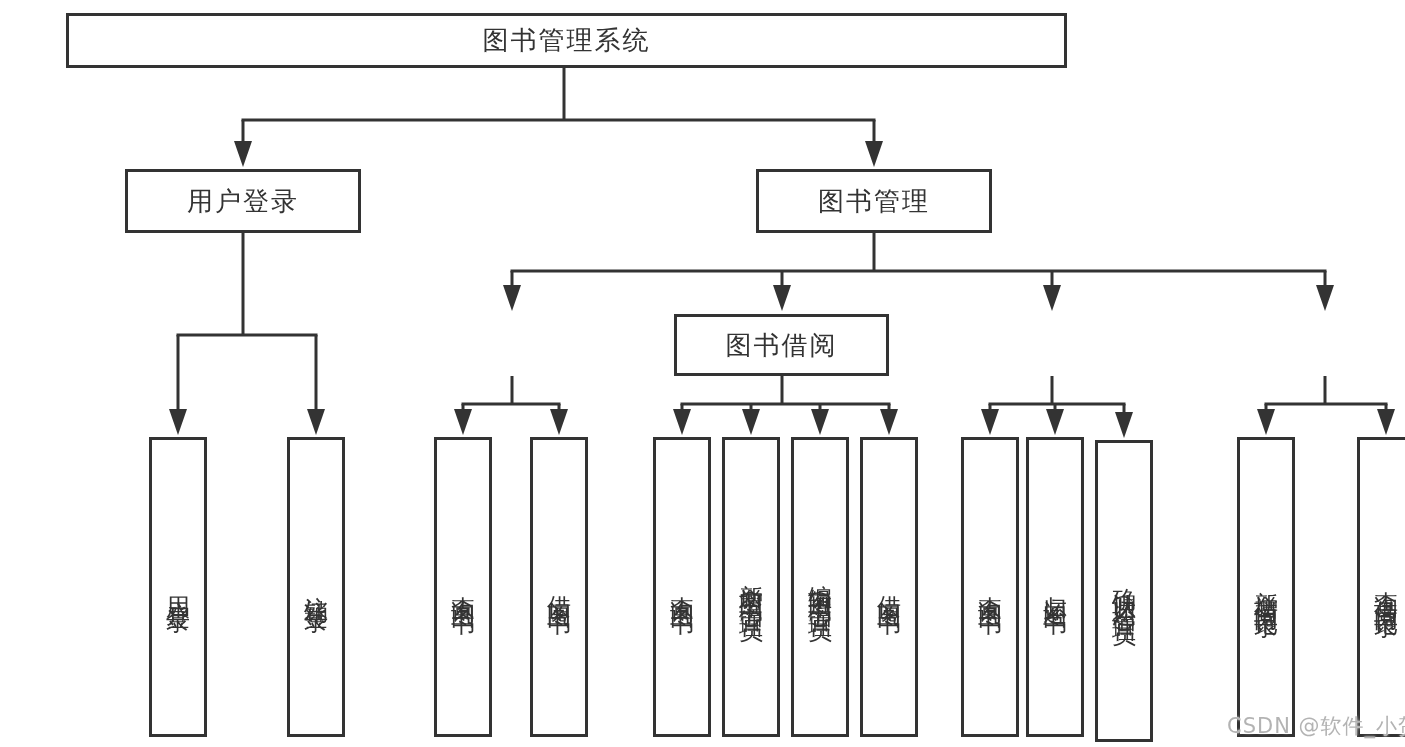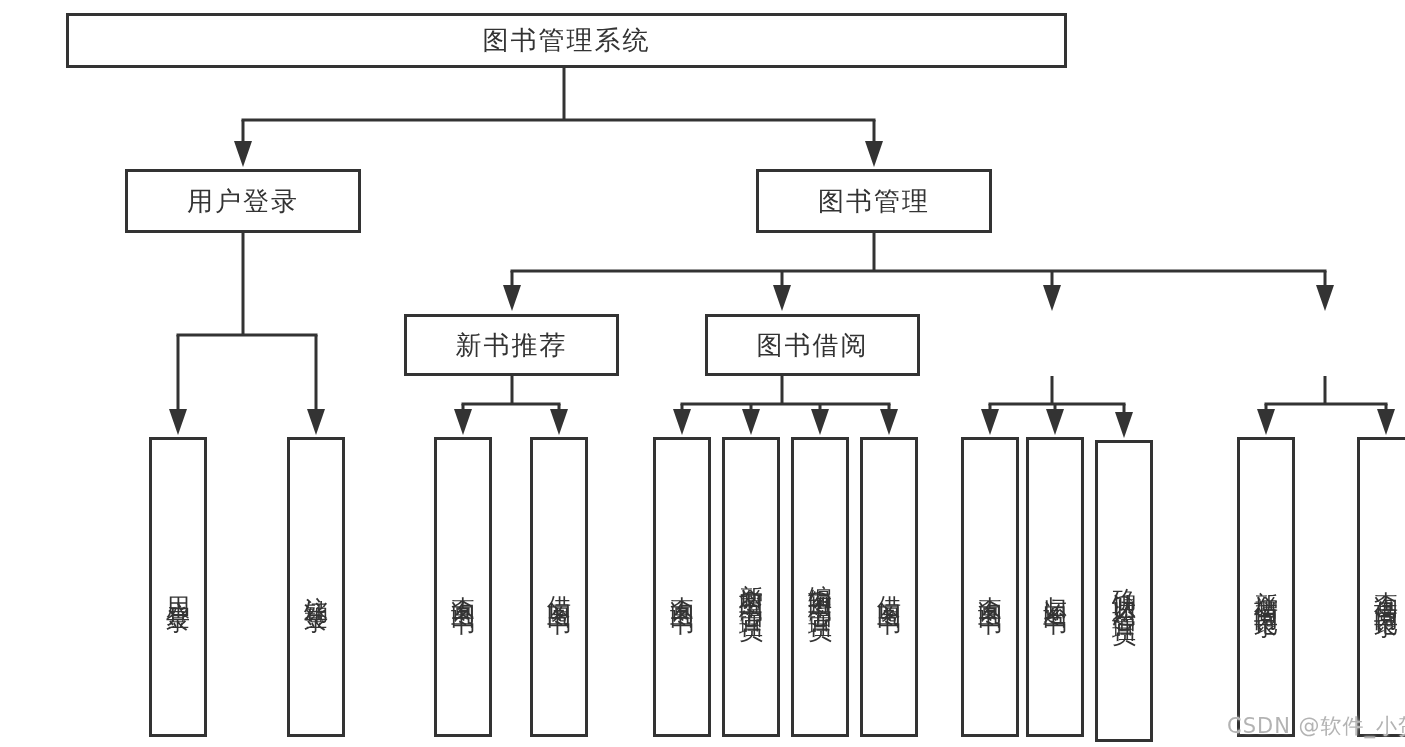--- a/index.html
+++ b/index.html
@@ -92,22 +92,21 @@
       <polygon points="1213,409 1231,409 1222,435"></polygon>
       <polygon points="1333,409 1351,409 1342,435"></polygon>
     </g>
   </svg>
 
   <div class="box hbox" style="left:22px;top:13px;width:1001px;height:55px">图书管理系统</div>
 
   <div class="box hbox" style="left:81px;top:169px;width:236px;height:64px">用户登录</div>
   <div class="box hbox" style="left:712px;top:169px;width:236px;height:64px">图书管理</div>
 
-  <div class="box hbox" style="left:360px;top:314px;width:215px;height:62px">新书推荐</div>
-  <div class="box hbox" style="left:661px;top:314px;width:215px;height:62px">图书借阅</div>
+  <div class="box hbox" style="left:630px;top:314px;width:215px;height:62px">图书借阅</div>
 
   <div class="box vbox" style="left:105px;top:437px;width:58px;height:300px">用户登录</div>
   <div class="box vbox" style="left:243px;top:437px;width:58px;height:300px">注销登录</div>
 
   <div class="box vbox" style="left:390px;top:437px;width:58px;height:300px">查询图书</div>
   <div class="box vbox" style="left:486px;top:437px;width:58px;height:300px">借阅图书</div>
 
   <div class="box vbox" style="left:609px;top:437px;width:58px;height:300px">查询图书</div>
   <div class="box vbox" style="left:678px;top:437px;width:58px;height:300px">新增图书（管理员）</div>
   <div class="box vbox" style="left:747px;top:437px;width:58px;height:300px">编辑图书（管理员）</div>

